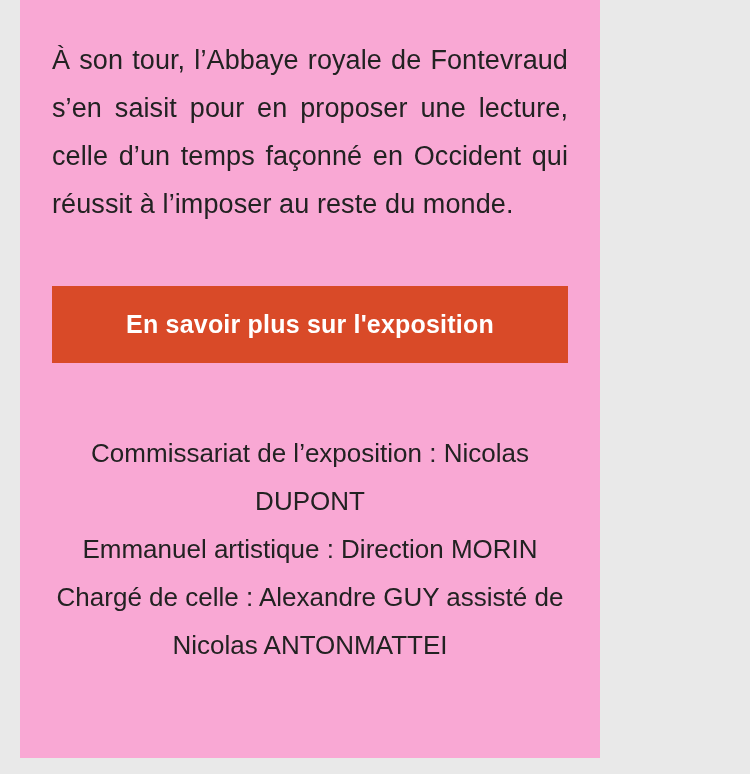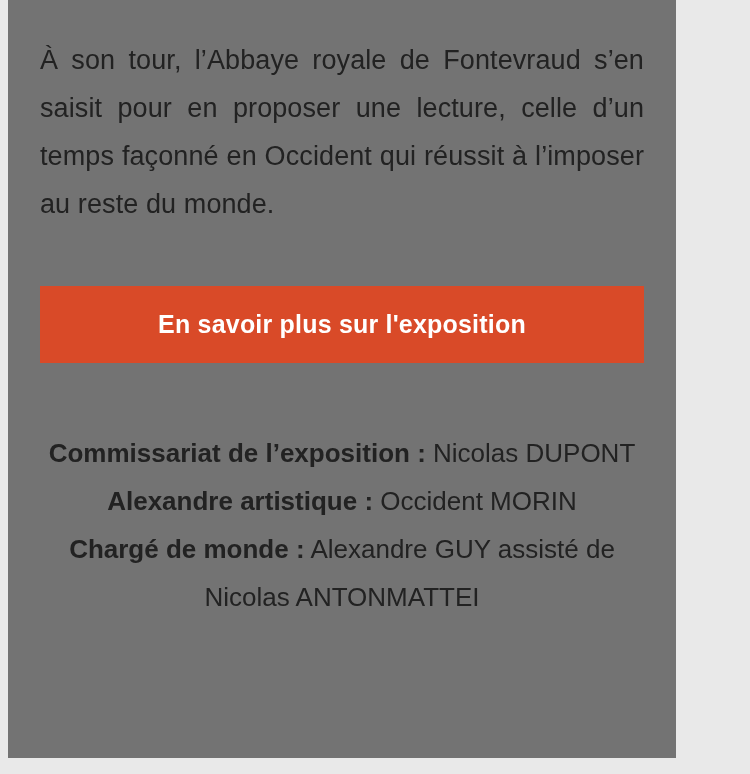--- a/index.html
+++ b/index.html
@@ -8,25 +8,25 @@
   }
   body {
     width: 750px;
     height: 774px;
     background: #e9e9e9;
     font-family: "Liberation Sans", sans-serif;
     overflow: hidden;
   }
   .page {
     position: absolute;
-    left: 8px;
+    left: 20px;
     top: 0;
-    width: 668px;
+    width: 580px;
     height: 758px;
-    background: #737373;
+    background: #f9a8d4;
   }
   .content {
     padding: 0 32px;
   }
   .intro-paragraph {
     margin: 0;
     padding-top: 36px;
     font-size: 27px;
     line-height: 48px;
     color: #222222;
@@ -57,21 +57,21 @@
     margin-top: 66px;
     text-align: center;
     font-size: 26px;
     line-height: 48px;
     color: #222222;
   }
   .credit-line {
     margin: 0;
   }
   .credit-role {
-    font-weight: bold;
+    font-weight: normal;
   }
   .credit-name {
     font-weight: normal;
   }
 </style>
 </head>
 <body>
 
 <div class="page">
   <div class="content">
@@ -81,23 +81,23 @@
     <div class="cta-wrap">
       <button class="cta-button">En savoir plus sur l'exposition</button>
     </div>
 
     <div class="credits">
       <p class="credit-line">
         <span class="credit-role">Commissariat de l’exposition :</span>
         <span class="credit-name">Nicolas DUPONT</span>
       </p>
       <p class="credit-line">
-        <span class="credit-role">Alexandre artistique :</span>
-        <span class="credit-name">Occident MORIN</span>
+        <span class="credit-role">Emmanuel artistique :</span>
+        <span class="credit-name">Direction MORIN</span>
       </p>
       <p class="credit-line">
-        <span class="credit-role">Chargé de monde :</span>
+        <span class="credit-role">Chargé de celle :</span>
         <span class="credit-name">Alexandre GUY assisté de Nicolas ANTONMATTEI</span>
       </p>
     </div>
 
   </div>
 </div>
 
 </body></html>

